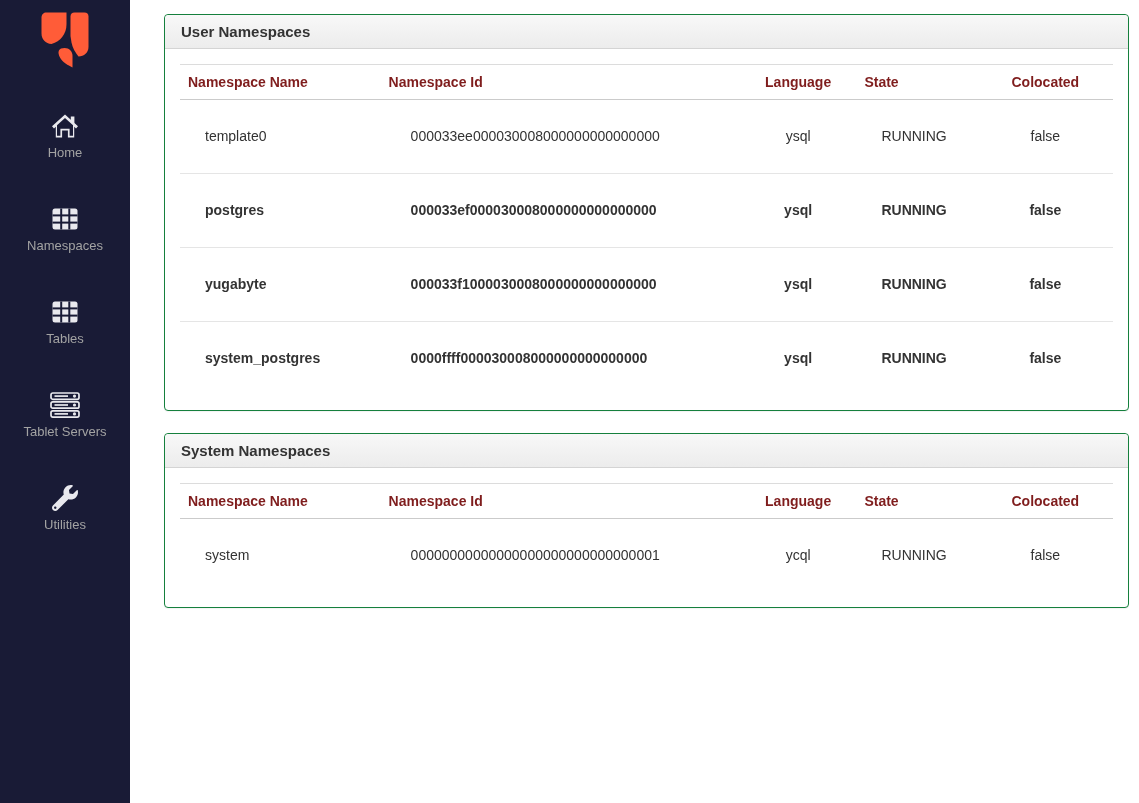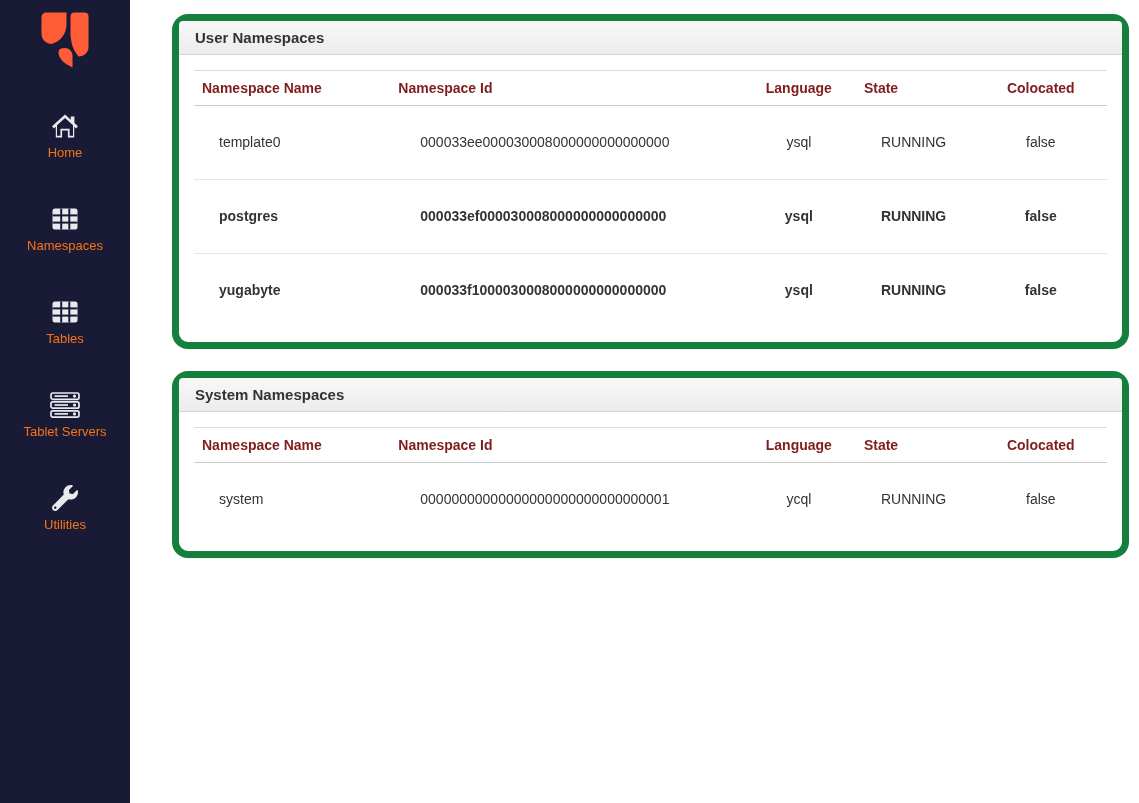--- a/index.html
+++ b/index.html
@@ -19,32 +19,31 @@
     background: #191b36;
     display: flex; flex-direction: column; align-items: center;
   }
   .logo-wrap { margin-top: 12px; height: 56px; cursor: pointer; }
   .side-nav { margin-top: 44px; display: flex; flex-direction: column; align-items: center; width: 100%; }
   .nav-item {
     display: flex; flex-direction: column; align-items: center;
     margin-bottom: 45px; cursor: pointer; width: 100%;
   }
   .nav-item .icn { height: 28px; display: flex; align-items: center; justify-content: center; margin-bottom: 5px; }
-  .nav-item .lbl { color: #f97316; font-size: 13px; line-height: 15px; text-align: center; }
+  .nav-item .lbl { color: #a3a3a3; font-size: 13px; line-height: 15px; text-align: center; }
 
   
   .main { margin-left: 164px; margin-right: 10px; padding-top: 14px; }
 
   .panel {
     background: #fff;
-    border: 7px solid #15803d;
-    border-radius: 16px;
+    border: 1px solid #15803d;
+    border-radius: 4px;
     box-shadow: 0 1px 1px rgba(0,0,0,0.05);
     margin-bottom: 22px;
-    margin-left: 8px;
   }
   .panel-heading {
     background: linear-gradient(#f8f8f8, #ececec);
     border-bottom: 1px solid #d4d4d4;
     border-radius: 4px 4px 0 0;
     padding: 8px 16px;
     font-size: 15px; font-weight: 600; color: #333;
   }
   .panel-body { padding: 15px; }
 
@@ -192,20 +191,27 @@
               <td class="col-state">RUNNING</td>
               <td class="col-colocated center">false</td>
             </tr>
             <tr>
               <td class="col-name">yugabyte</td>
               <td class="col-id">000033f1000030008000000000000000</td>
               <td class="col-language center">ysql</td>
               <td class="col-state">RUNNING</td>
               <td class="col-colocated center">false</td>
             </tr>
+            <tr>
+              <td class="col-name">system_postgres</td>
+              <td class="col-id">0000ffff000030008000000000000000</td>
+              <td class="col-language center">ysql</td>
+              <td class="col-state">RUNNING</td>
+              <td class="col-colocated center">false</td>
+            </tr>
           </tbody>
       </table>
     </div>
   </section>
 
   <section class="panel">
     <header class="panel-heading">System Namespaces</header>
     <div class="panel-body">
       <table class="ns-table">
         <colgroup>

